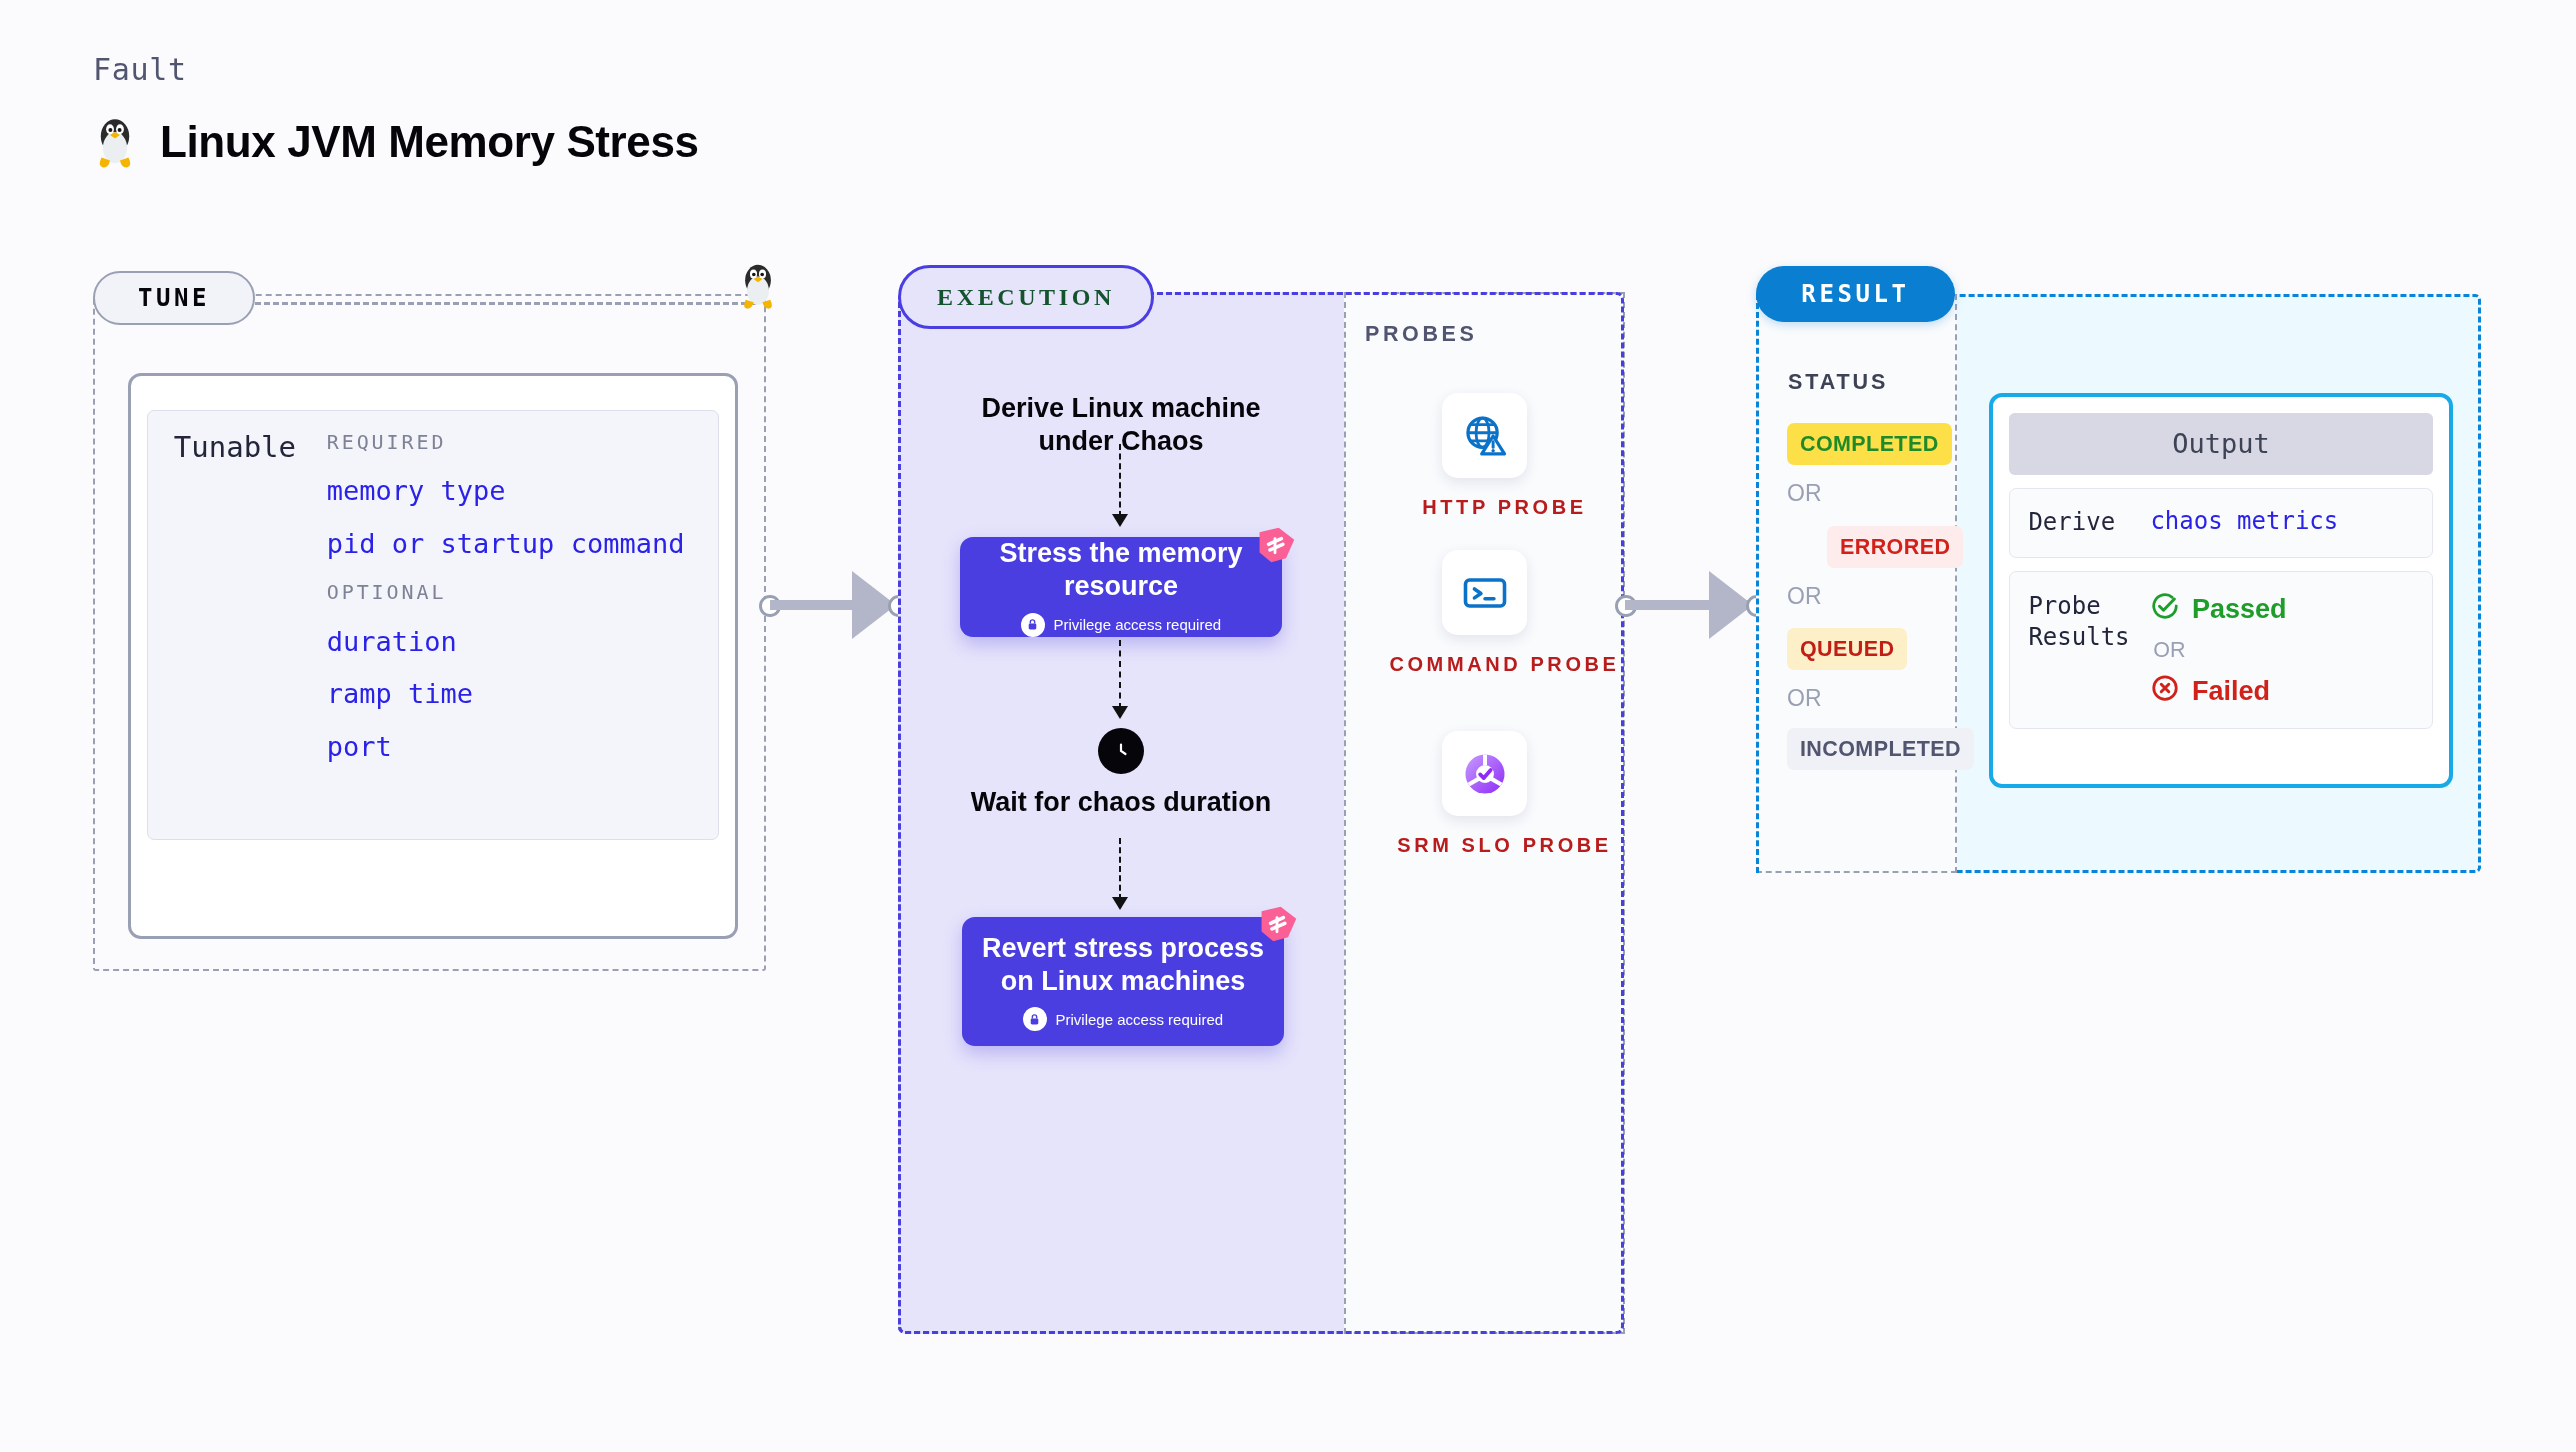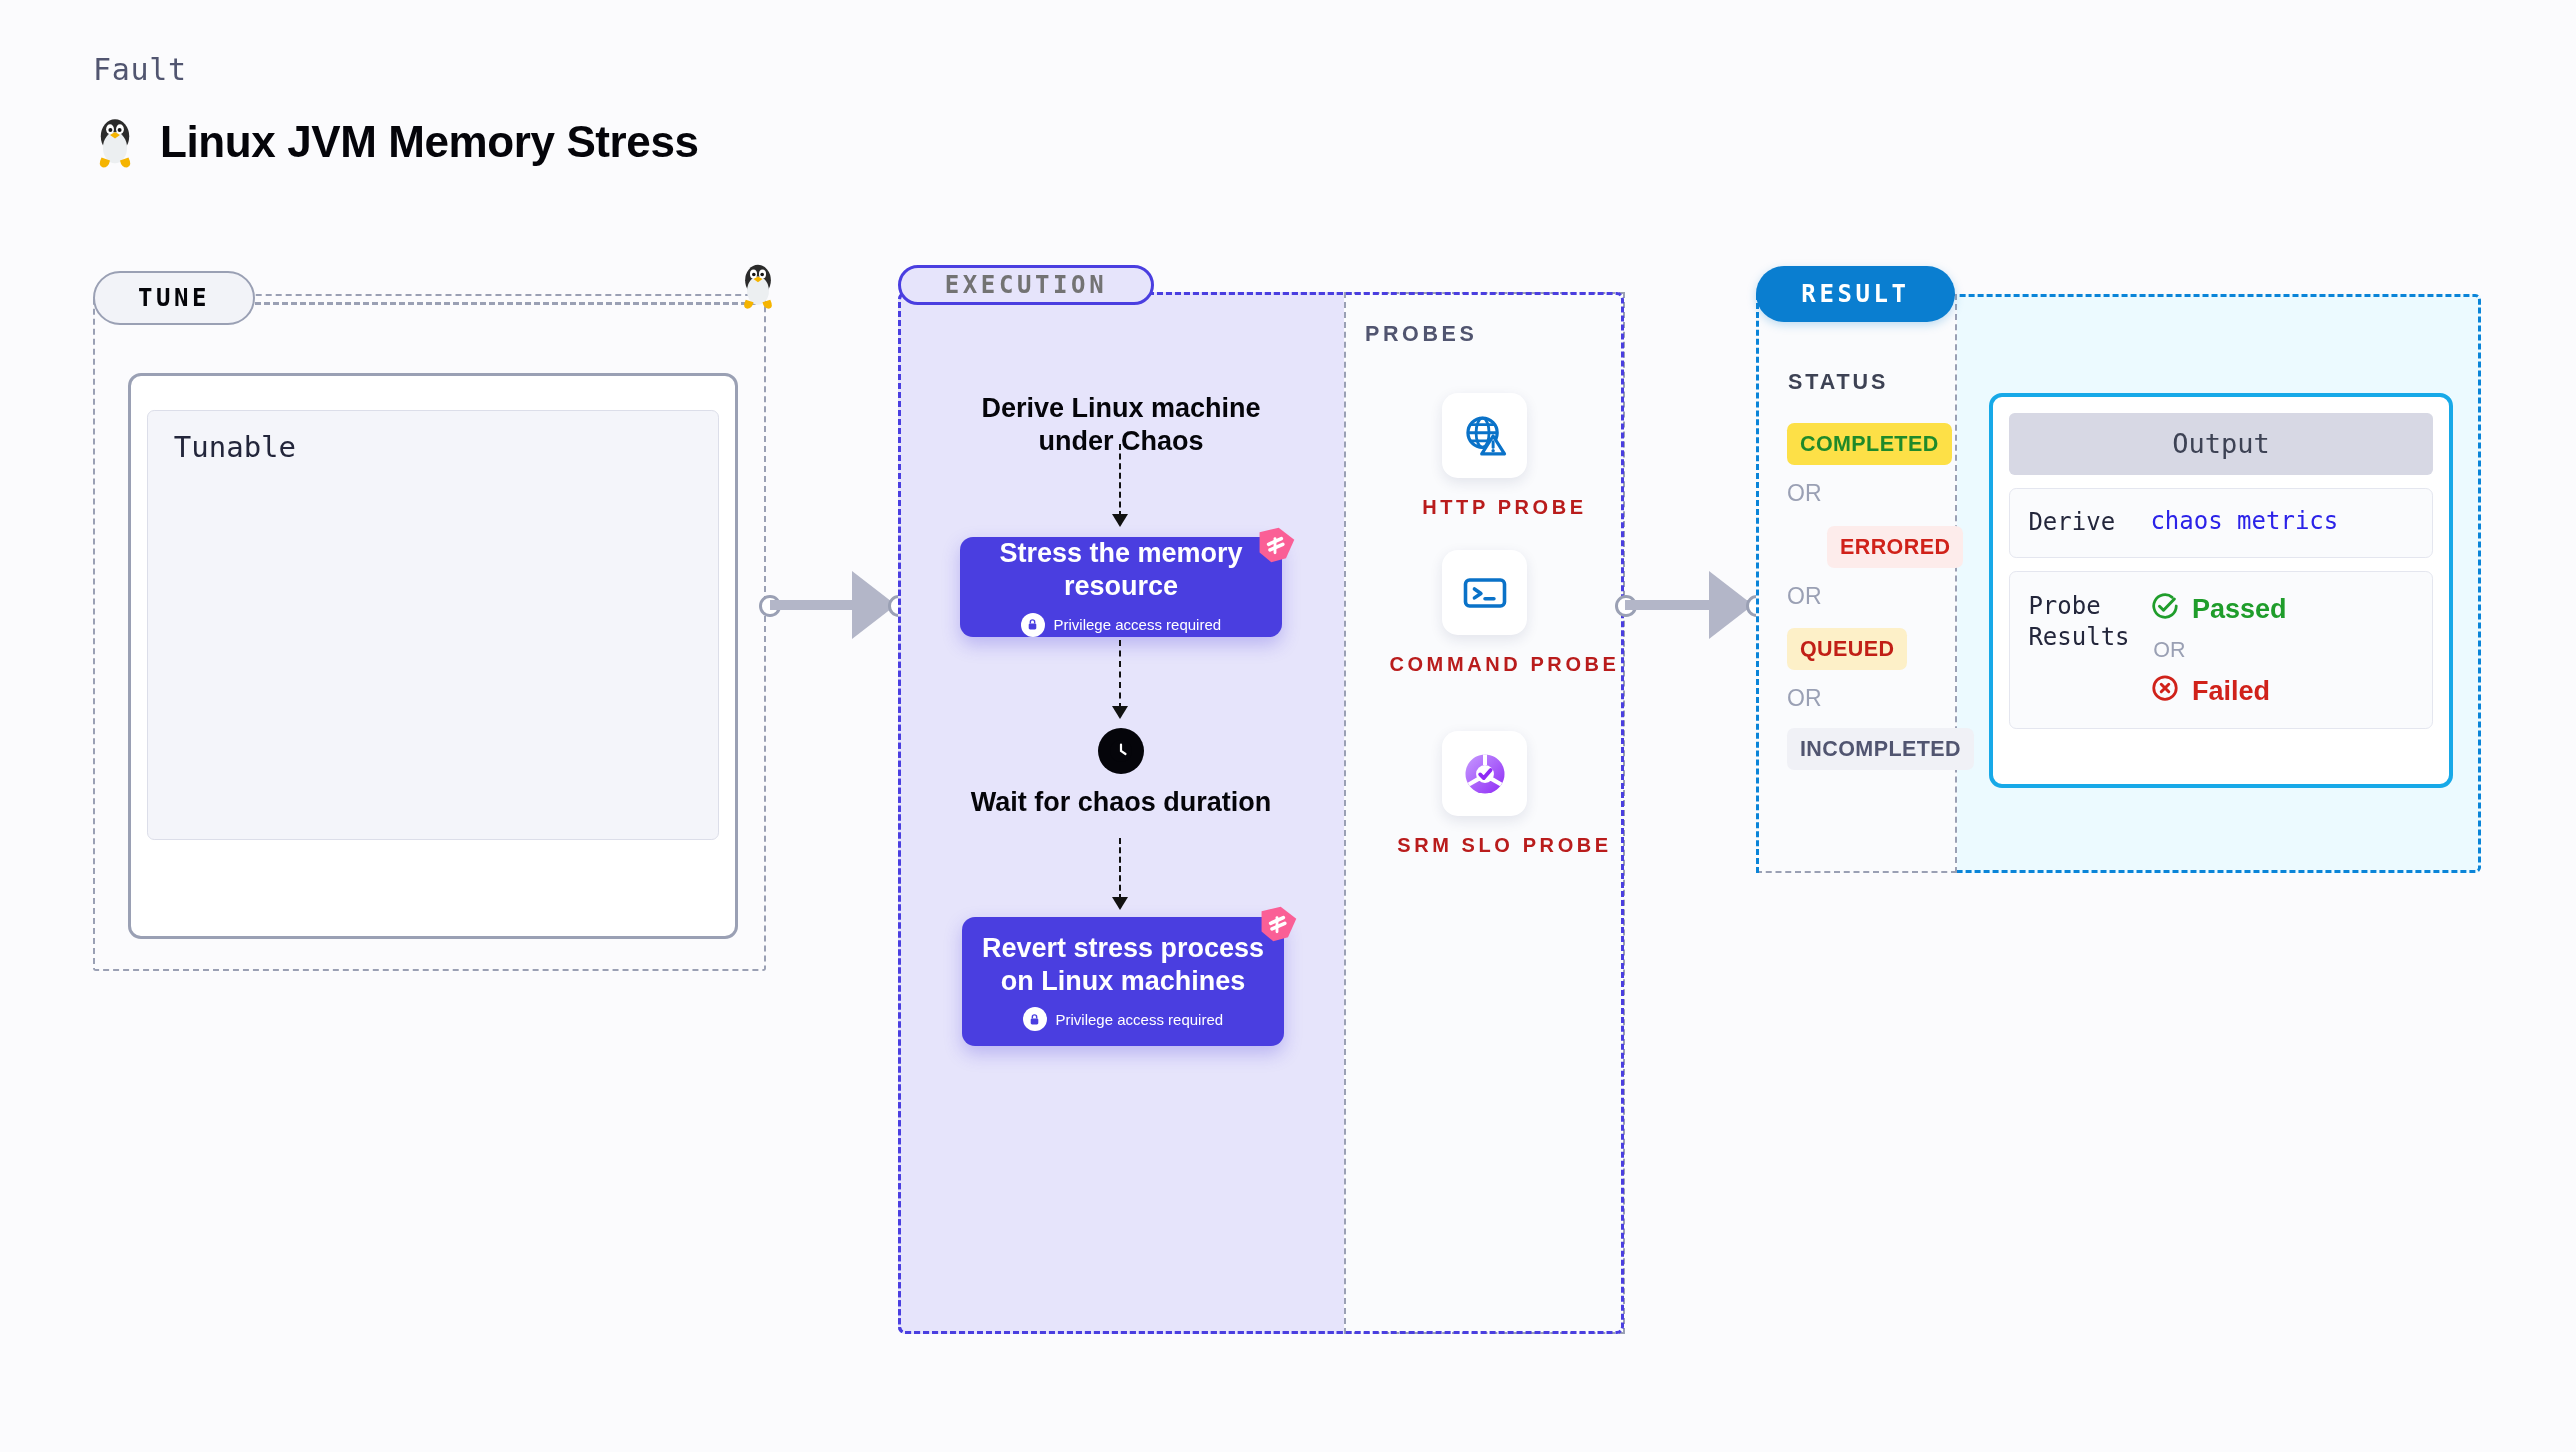--- a/index.html
+++ b/index.html
@@ -76,23 +76,23 @@
     box-sizing:border-box;border-radius:716px;
     font-family:"DejaVu Sans Mono", monospace;
     font-weight:bold;letter-spacing:3.6px;
   }
   #tune-pill{
     left:93px;top:271px;width:162px;height:54px;
     background:#f2f3f8;border:2.9px solid #9aa0b4;
     color:#05050a;font-size:24px;
   }
   #exec-pill{
-    left:898px;top:265px;width:256px;height:40px;
+    left:898px;top:265px;width:256px;height:64px;
     background:#e6e4fb;border:3.6px solid #4a3ee0;
-    color:#737373;font-size:24px;
+    color:#14532d;font-size:24px;font-family:Liberation Serif, serif;
   }
   #result-pill{
     left:1756px;top:266px;width:199px;height:56px;
     background:#0a7ed0;border:none;color:#ffffff;font-size:24px;
     box-shadow:0 2.9px 10px rgba(10,126,208,.25);
   }
 
   
   #tune-leader{
     position:absolute;left:255px;top:302px;width:501px;height:0;
@@ -273,20 +273,29 @@
     <circle cx="37.5" cy="21" r="2.8" fill="#141414"></circle>
     <path d="M24 28 L31 24 L38 28 L31 33 Z" fill="#f5b400"></path>
     <path d="M12 60 Q6 72 14 74 Q22 74 24 64 Z" fill="#f5b400"></path>
     <path d="M50 60 Q56 72 48 74 Q40 74 38 64 Z" fill="#f5b400"></path>
   </svg>
 </div>
 
 <div id="user-inputs-card">
   <div id="tunable-panel">
     <div id="tunable-label">Tunable</div>
+    <div id="tunable-list">
+      <div class="group-title">REQUIRED</div>
+      <div class="tunable-item">memory type</div>
+      <div class="tunable-item">pid or startup command</div>
+      <div class="group-title">OPTIONAL</div>
+      <div class="tunable-item">duration</div>
+      <div class="tunable-item">ramp time</div>
+      <div class="tunable-item">port</div>
+    </div>
   </div>
 </div>
 
 <div class="conn">
   <div class="conn-dot" style="left:759px;top:595px;"></div>
   <div class="conn-line" style="left:770px;top:600px;width:136px;"></div>
   <div class="conn-head" style="left:852px;top:571px;"></div>
   <div class="conn-dot" style="left:888px;top:595px;"></div>
 </div>
 

